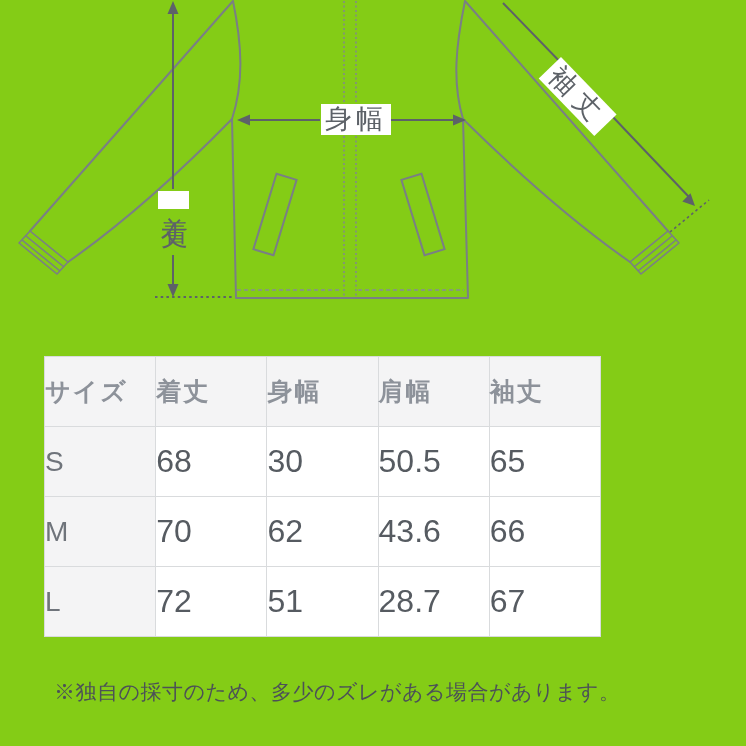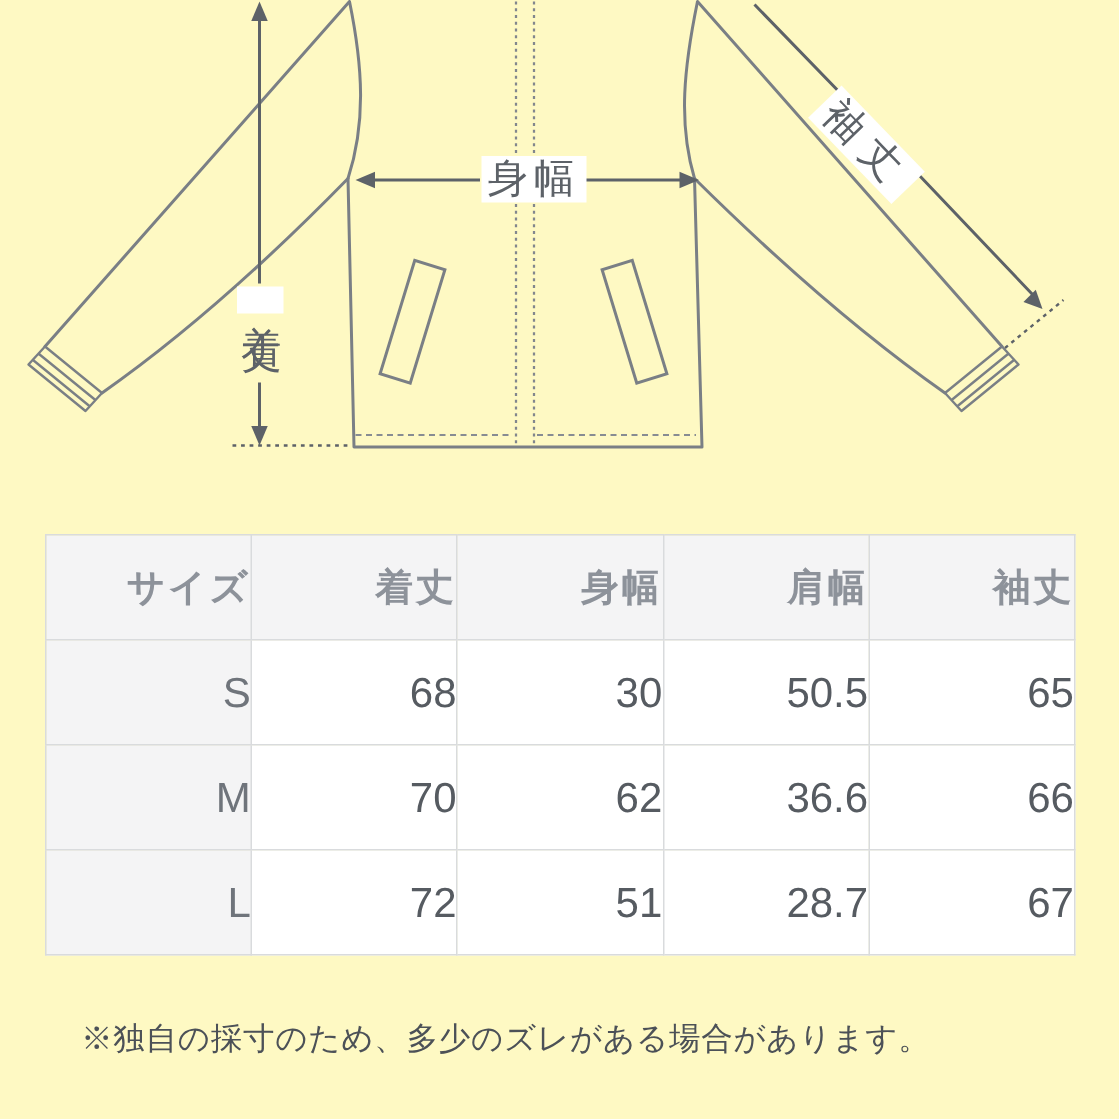--- a/index.html
+++ b/index.html
@@ -1,42 +1,42 @@
 <!DOCTYPE html>
 <html><head>
 <meta charset="utf-8">
 <style>
   html,body{margin:0;padding:0;background:#fff;}
   .screen{
-    position:relative;width:746px;height:746px;background:#fef9c3;
+    position:relative;width:746px;height:746px;background:#84cc16;
     font-family:"Liberation Sans",sans-serif;overflow:hidden;text-decoration:underline;
   }
   
   .diagram{position:absolute;left:0;top:0;width:746px;height:346px;}
   .diagram svg{position:absolute;left:0;top:0;}
   .lbl{
     position:absolute;color:#5d6268;font-size:27px;font-weight:500;
     background:#ffffff;line-height:1.08;white-space:nowrap;
   }
   .lbl-length{left:158px;top:191px;writing-mode:vertical-rl;text-orientation:upright;letter-spacing:6px;padding:3px 1px;}
   .lbl-width{left:321px;top:104px;letter-spacing:4px;padding:1px 4px;}
   .lbl-sleeve{left:561px;top:57px;letter-spacing:8px;padding:1px 5px;transform:rotate(46deg);transform-origin:0 0;}
   
   .size-table{
-    position:absolute;top:356px;left:30px;width:687px;
-    border-collapse:collapse;table-layout:fixed;text-align:right;
+    position:absolute;top:356px;left:44px;width:557px;
+    border-collapse:collapse;table-layout:fixed;text-align:left;
   }
   .size-table th,.size-table td{border:1px solid #d9dbdd;padding:0;}
   .size-table thead th{
     height:69px;background:#f4f4f5;color:#8d929a;
     font-size:25px;font-weight:bold;letter-spacing:2px;
   }
   .size-table tbody tr{height:70px;}
   .size-table tbody th{background:#f4f4f5;color:#6f747b;font-size:28px;font-weight:normal;}
-  .size-table tbody td{background:#ffffff;color:#565b61;font-size:28px;}
+  .size-table tbody td{background:#ffffff;color:#565b61;font-size:32px;}
   
   .note{
     position:absolute;top:662px;left:38px;margin:16px;
     font-size:21px;color:#4c5157;letter-spacing:.5px;
   }
 </style>
 </head>
 <body>
 
 <div class="screen">
@@ -99,21 +99,21 @@
         <th>S</th>
         <td>68</td>
         <td>30</td>
         <td>50.5</td>
         <td>65</td>
       </tr>
       <tr>
         <th>M</th>
         <td>70</td>
         <td>62</td>
-        <td>36.6</td>
+        <td>43.6</td>
         <td>66</td>
       </tr>
       <tr>
         <th>L</th>
         <td>72</td>
         <td>51</td>
         <td>28.7</td>
         <td>67</td>
       </tr>
     </tbody>

